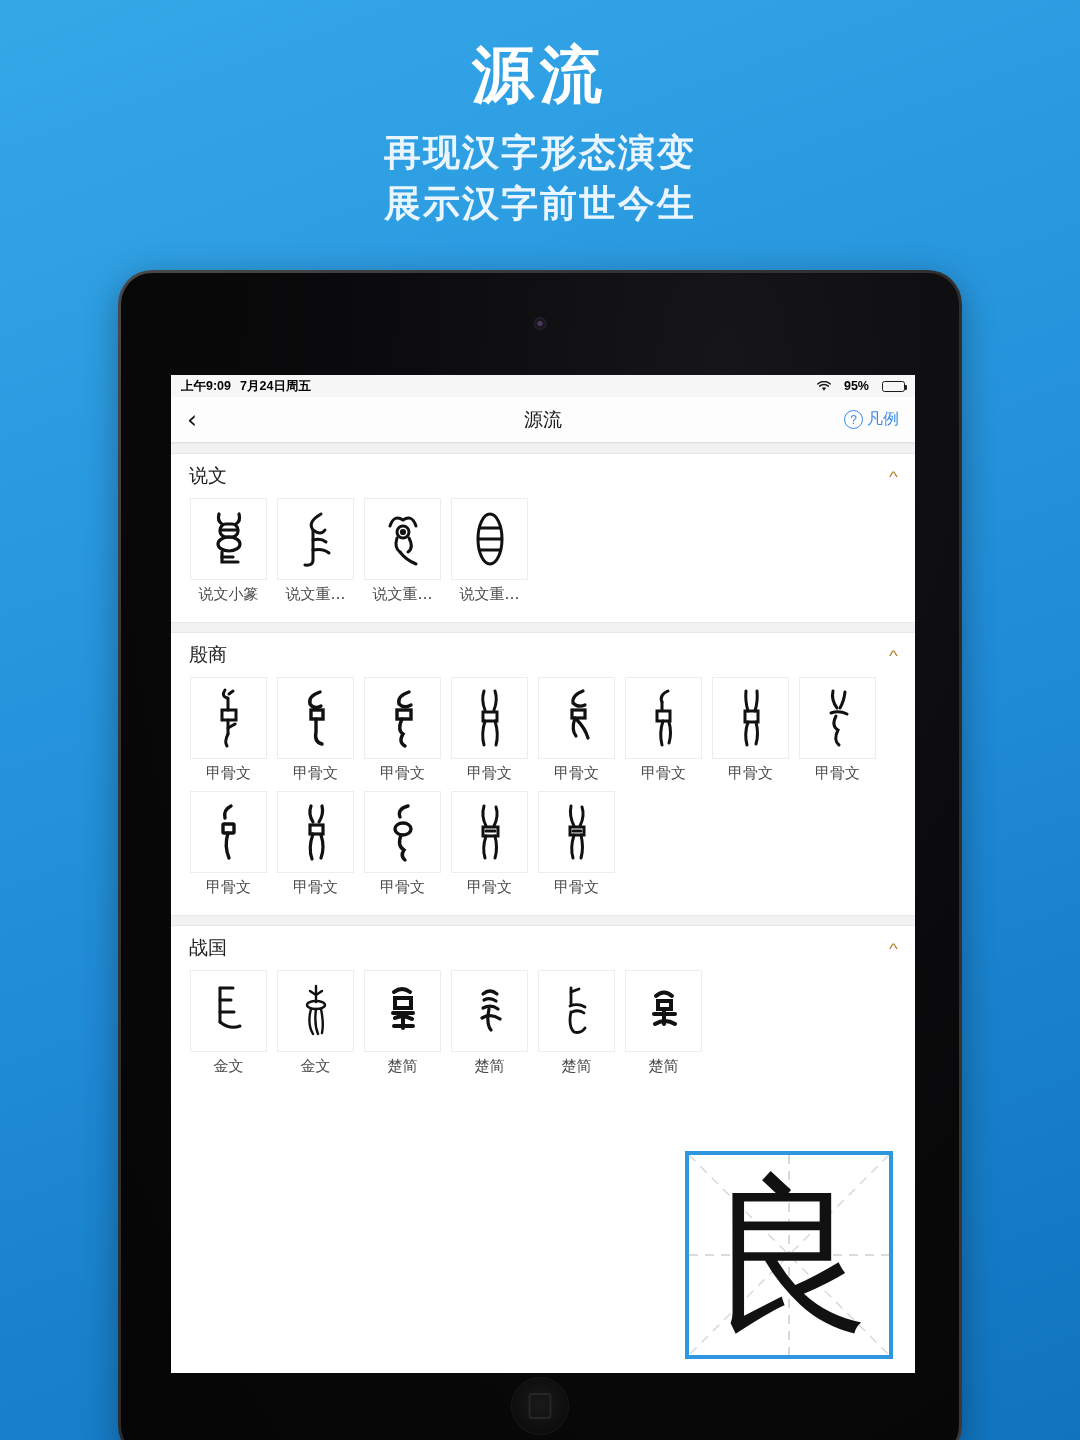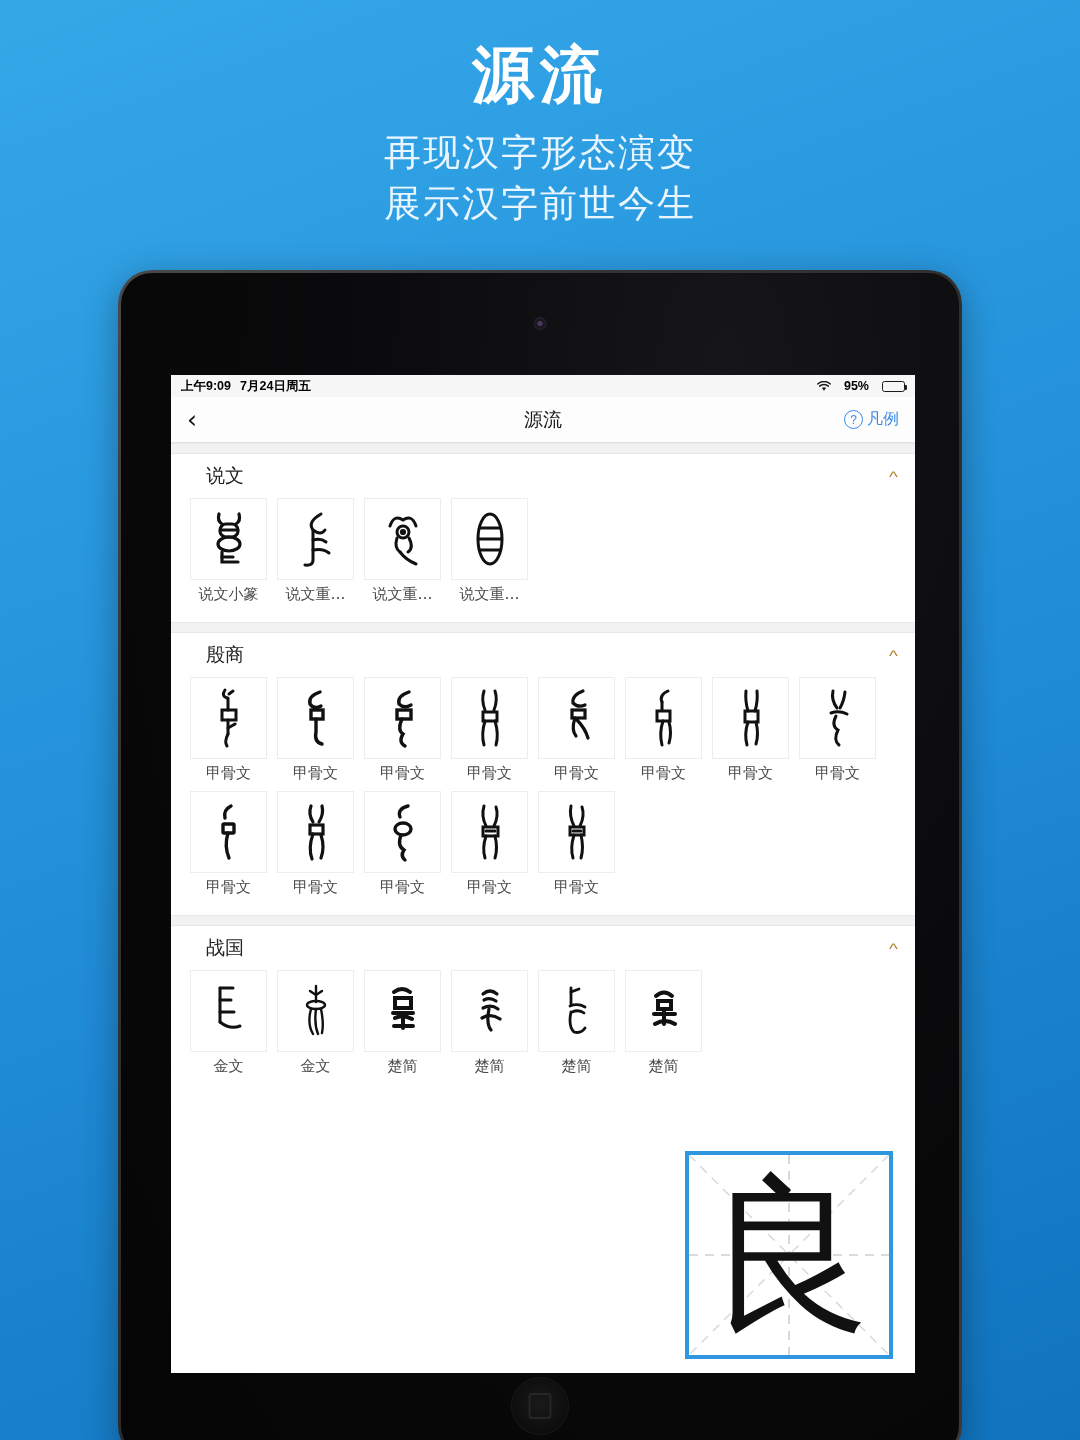--- a/index.html
+++ b/index.html
@@ -10,21 +10,21 @@
     position:relative;
   }
   .promo{position:absolute;left:0;top:0;width:1080px;text-align:center;}
   .promo-title{
     margin-top:42px;font-size:62px;font-weight:bold;color:#ffffff;
     letter-spacing:6px;line-height:1.05;
     font-family:"DejaVu Sans","Liberation Sans",sans-serif;
   }
   .promo-sub{
     margin-top:20px;font-size:37px;color:#eaf6ff;line-height:1.38;
-    letter-spacing:2px;font-weight:400;
+    letter-spacing:2px;font-weight:700;
     font-family:"DejaVu Sans","Liberation Sans",sans-serif;
   }
 
   
   .tablet{
     position:absolute;left:118px;top:270px;width:844px;height:1190px;
     background:linear-gradient(135deg,#4a4a4a 0%,#343434 25%,#2b2b2b 60%,#3a3a3a 100%);
     border-radius:34px;
     box-shadow:0 8px 34px rgba(0,0,0,.32);
     padding:3px;box-sizing:border-box;
@@ -106,21 +106,20 @@
   .content{height:930px;overflow:hidden;background:#fff;position:relative;}
 
   .sec-gap{height:9px;background:#f2f2f2;border-top:1px solid #e8e8e8;border-bottom:1px solid #e8e8e8;}
   .sec-head{
     height:44px;display:flex;align-items:center;padding:0 18px;box-sizing:border-box;
     background:#fff;cursor:pointer;
   }
   .sec-title{
     font-size:19px;color:#222;
     font-family:"DejaVu Serif","Liberation Serif",serif;
-    margin-left:17px;
   }
   .sec-chevron{
     margin-left:auto;color:#a8842c;font-size:15px;line-height:1;
     transform:scaleX(1.25);
   }
 
   .grid{
     display:flex;flex-wrap:wrap;padding:0 14px 10px 14px;box-sizing:border-box;background:#fff;align-items:center;
   }
   .cell{width:77px;margin:0 5px 8px 5px;cursor:pointer;}

